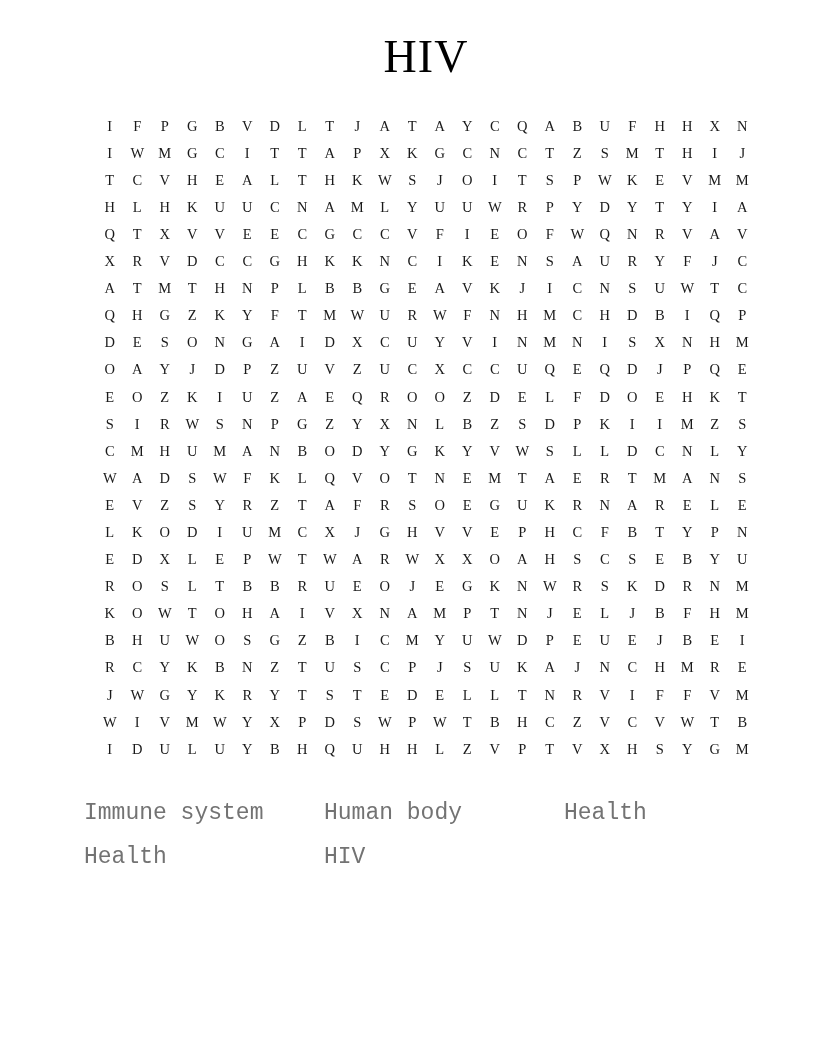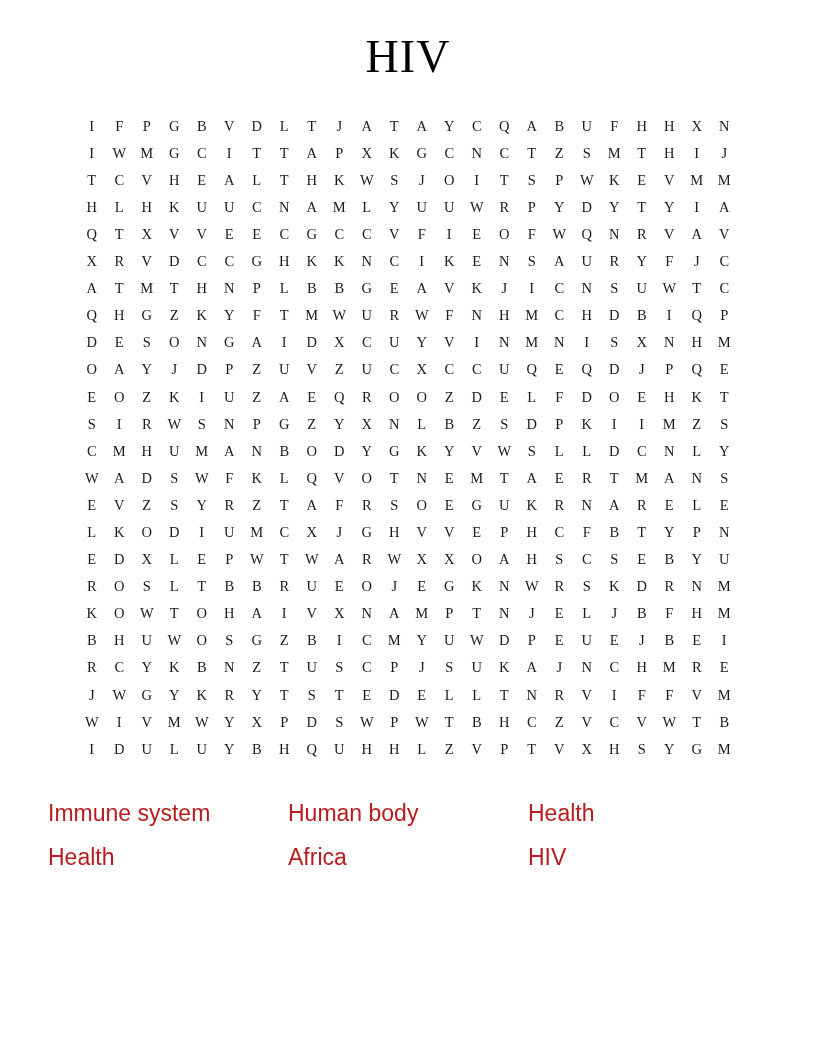--- a/index.html
+++ b/index.html
@@ -15,20 +15,21 @@
     color: #000000;
     position: relative;
     overflow: hidden;
   }
   .page {
     width: 816px;
     height: 1056px;
     box-sizing: border-box;
     display: flex;
     flex-direction: column;
+    padding-left: 36px;
   }
   .puzzle-title {
     text-align: center;
     font-size: 46px;
     font-weight: normal;
     letter-spacing: 1px;
     margin: 32px 0 0 0;
     padding: 0;
     line-height: 1.1;
     font-family: "Liberation Serif", "DejaVu Serif", serif;
@@ -56,22 +57,22 @@
   .word-list {
     margin: 28px 0 0 0;
     padding: 0 44px 0 48px;
     display: grid;
     grid-template-columns: 240px 240px 1fr;
     row-gap: 0px;
   }
   .word-item {
     font-size: 23px;
     line-height: 44.5px;
-    font-family: Liberation Sans, sans-serif;
-    color: #b91c1c;
+    font-family: Liberation Mono, monospace;
+    color: #737373;
     white-space: nowrap;
   }
 </style>
 </head>
 <body>
 
 <div class="page">
 
   <h1 class="puzzle-title">HIV</h1>
 
@@ -704,17 +705,16 @@
           </tr>
         </tbody>
     </table>
   </div>
 
   <div class="word-list">
       <div class="word-item">Immune system</div>
       <div class="word-item">Human body</div>
       <div class="word-item">Health</div>
       <div class="word-item">Health</div>
-      <div class="word-item">Africa</div>
       <div class="word-item">HIV</div>
     </div>
 
 </div>
 
 </body></html>

